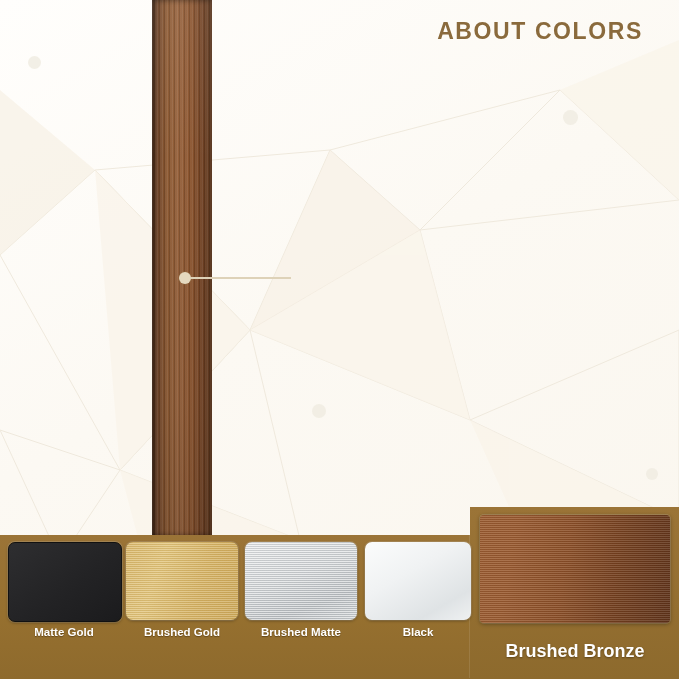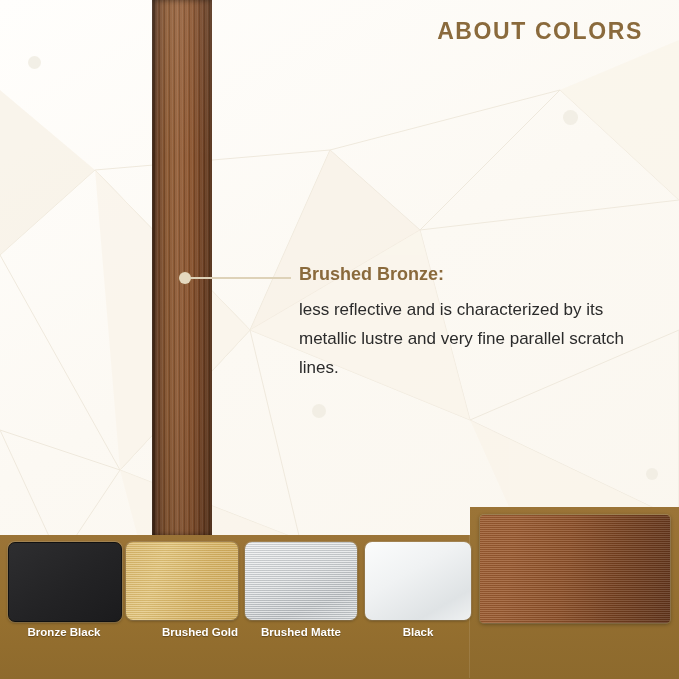--- a/index.html
+++ b/index.html
@@ -202,21 +202,21 @@
   .sw-label {
     position: absolute;
     text-align: center;
     color: #ffffff;
     font-weight: bold;
     font-size: 11.5px;
     text-shadow: 0 1px 1px rgba(60,40,10,.55);
     white-space: nowrap;
   }
   .lb-black  { left: 8px;   top: 626px; width: 112px; }
-  .lb-gold   { left: 126px; top: 626px; width: 112px; text-align: right; }
+  .lb-gold   { left: 126px; top: 626px; width: 112px; }
   .lb-nickel { left: 245px; top: 626px; width: 112px; }
   .lb-chrome { left: 365px; top: 626px; width: 106px; }
   .lb-bronze {
     left: 480px; top: 641px; width: 190px;
     font-size: 18px;
     text-shadow: 0 1px 2px rgba(60,40,10,.6);
   }
 </style>
 </head>
 <body>
@@ -256,32 +256,29 @@
 
   <div class="column">
     <div class="column-sheen"></div>
   </div>
 
   <div class="title">ABOUT COLORS</div>
 
   <div class="callout-dot"></div>
   <div class="callout-line"></div>
 
-  <div class="callout-body">
-    <p class="callout-head">Brushed Bronze:</p>
-    <p class="callout-text">less reflective and is characterized by its metallic lustre and very fine parallel scratch lines.</p>
-  </div>
 
   <div class="bar"></div>
   <div class="bar-raised"></div>
 
   <div class="swatch sw-black"></div>
   <div class="swatch sw-gold"></div>
   <div class="swatch sw-nickel"></div>
   <div class="swatch sw-chrome"></div>
   <div class="swatch sw-bronze"></div>
 
-  <div class="sw-label lb-black">Bronze Black</div>
+  <div class="sw-label lb-black">Matte Gold</div>
   <div class="sw-label lb-gold">Brushed Gold</div>
   <div class="sw-label lb-nickel">Brushed Matte</div>
   <div class="sw-label lb-chrome">Black</div>
+  <div class="sw-label lb-bronze">Brushed Bronze</div>
 
 </div>
 
 </body></html>

